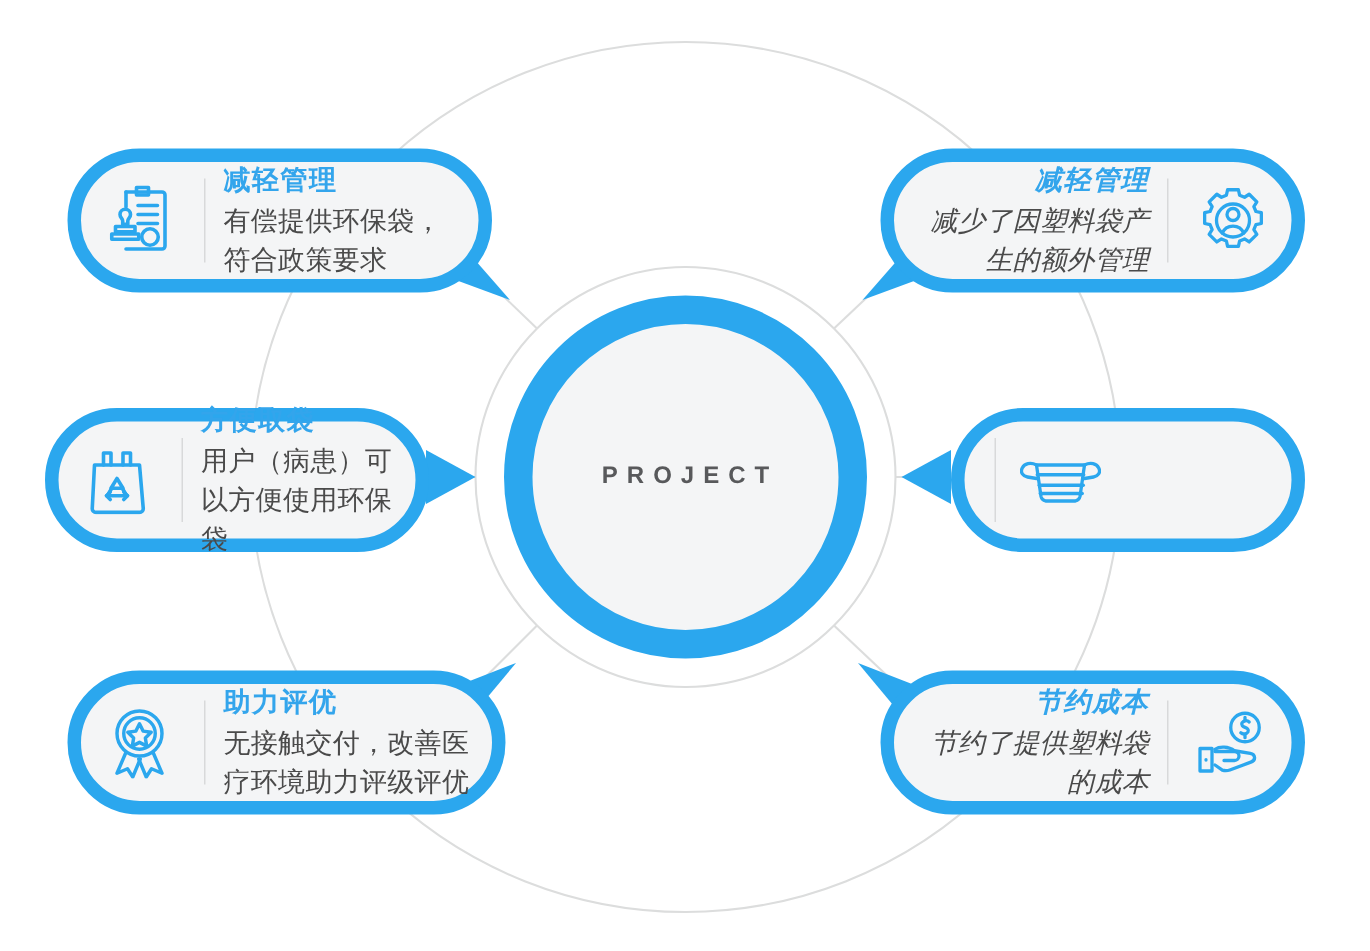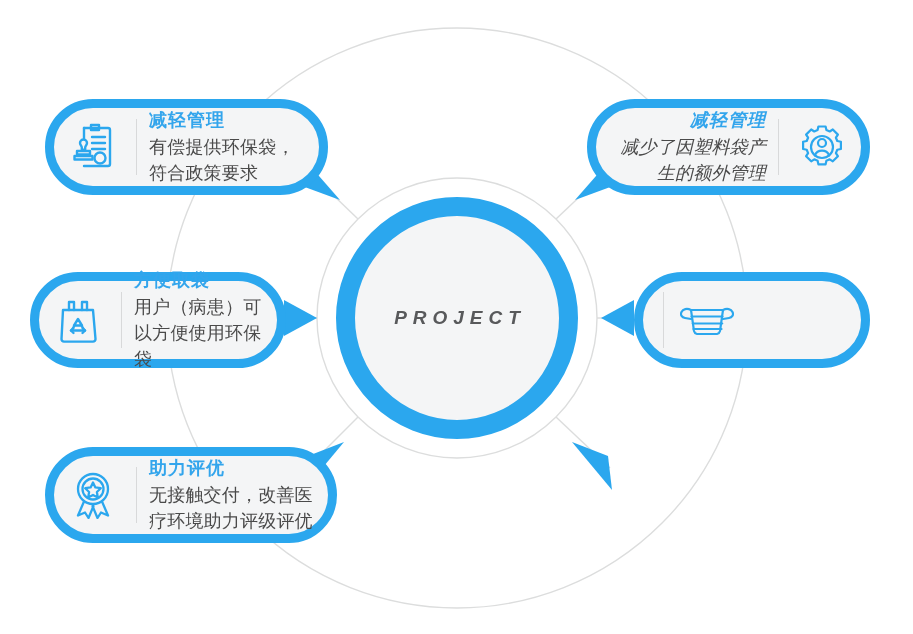--- a/index.html
+++ b/index.html
@@ -23,27 +23,26 @@
     border-radius:50%;
     background:#f4f5f6;
     border:19px solid #2ba7ee;
     box-sizing:border-box;
     z-index:4;
     display:flex;align-items:center;justify-content:center;
   }
   .hub-text{
     text-align:center;
     color:#58595b;
-    font-size:19px;
+    font-size:16px;
     font-weight:bold;
     letter-spacing:6px;
     line-height:1.55;
     text-indent:6px;
     user-select:none;
-    font-style:italic;
   }
 
   
   .card{
     position:absolute;
     box-sizing:border-box;
     background:#f4f5f6;
     border:9px solid #2ba7ee;
     border-radius:60px;
     display:flex;
@@ -246,14 +245,36 @@
             <path d="M43 9 c4 -2 8 -1 9.5 2 c1.5 3 -0.5 5.5 -3.5 6 l-6 1"></path>
             <path d="M11.5 15.5 h31"></path>
             <path d="M12.8 22.5 h29.4"></path>
             <path d="M13.5 28 h28"></path>
           </g>
         </svg>
       </div>
     </div>
   </div>
 
+  <div class="card rtl" id="card-br">
+    <div class="card-inner">
+      <div class="txt">
+        <div class="c-title">节约成本</div>
+        <div class="c-desc">节约了提供塑料袋的成本</div>
+      </div>
+      <div class="divider"></div>
+      <div class="icon-wrap">
+        <svg class="icon" width="50" height="44" viewBox="0 0 50 44">
+          <g fill="none" stroke="#2ba7ee" stroke-width="2.2" stroke-linecap="round" stroke-linejoin="round">
+            <circle cx="33" cy="12" r="9.5"></circle>
+            <path d="M35.8 8.3 a3.2 3.2 0 0 0 -4.8 0.6 c-0.8 1.5 0.6 2.5 2 3 c1.4 0.5 2.8 1.5 2 3 a3.2 3.2 0 0 1 -4.8 0.6"></path>
+            <path d="M33 5.2 v1.9 M33 16.9 v1.9"></path>
+            <path d="M13 28 h13 a3 3 0 0 1 0 6 h-7"></path>
+            <path d="M13 26.5 c3 -2 9 -2 13 1 l10.5 1.8 c3.5 0.6 4 4.5 0.4 5.8 l-14 5.2 a8 8 0 0 1 -5 0.1 L13 37"></path>
+            <path d="M3 26 h8 v15 h-8 z"></path>
+            <path d="M7 33.5 v0.2"></path>
+          </g>
+        </svg>
+      </div>
+    </div>
+  </div>
 
 </div>
 
 </body></html>

